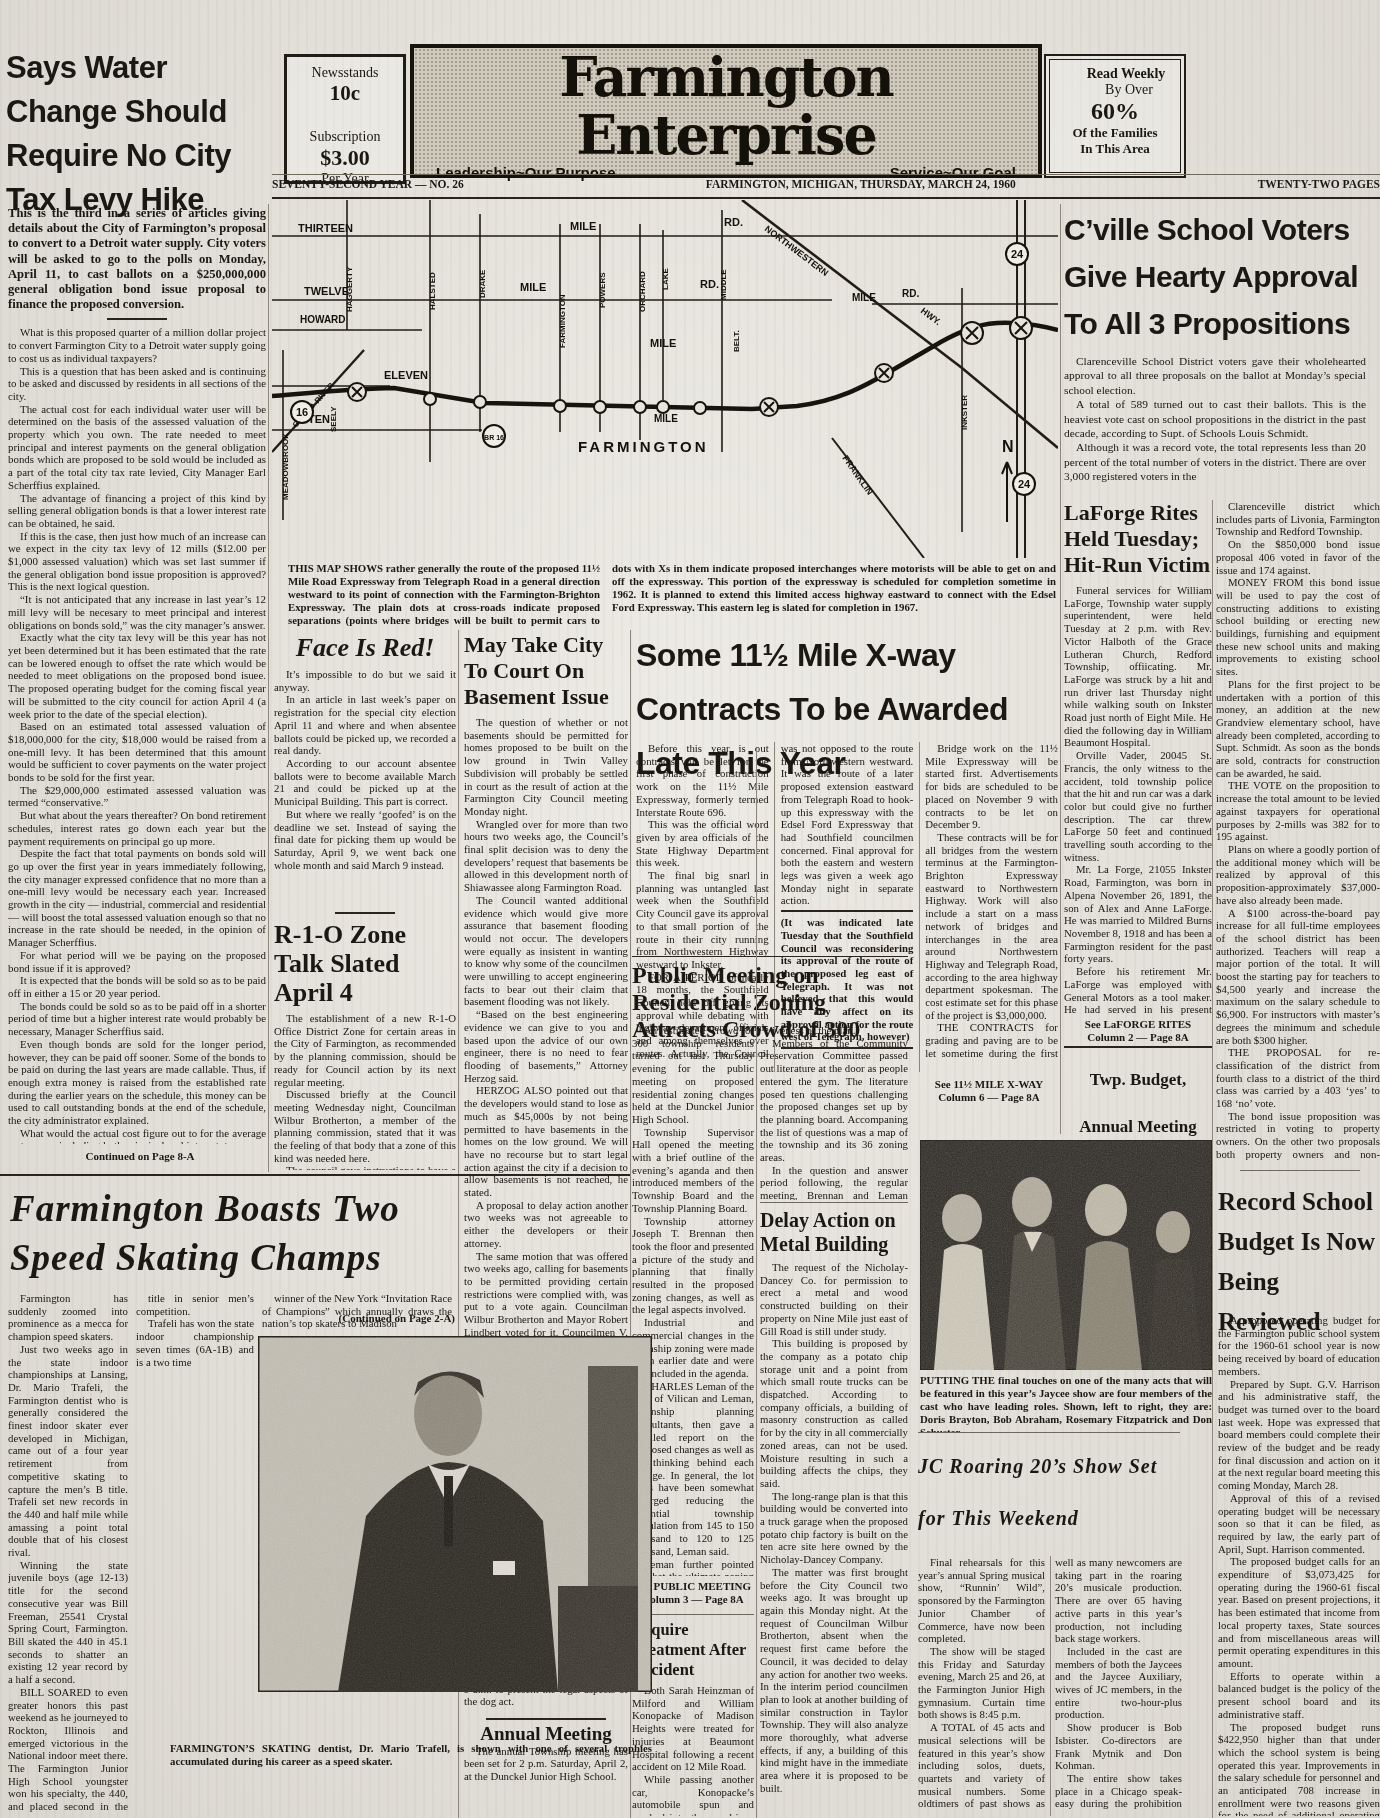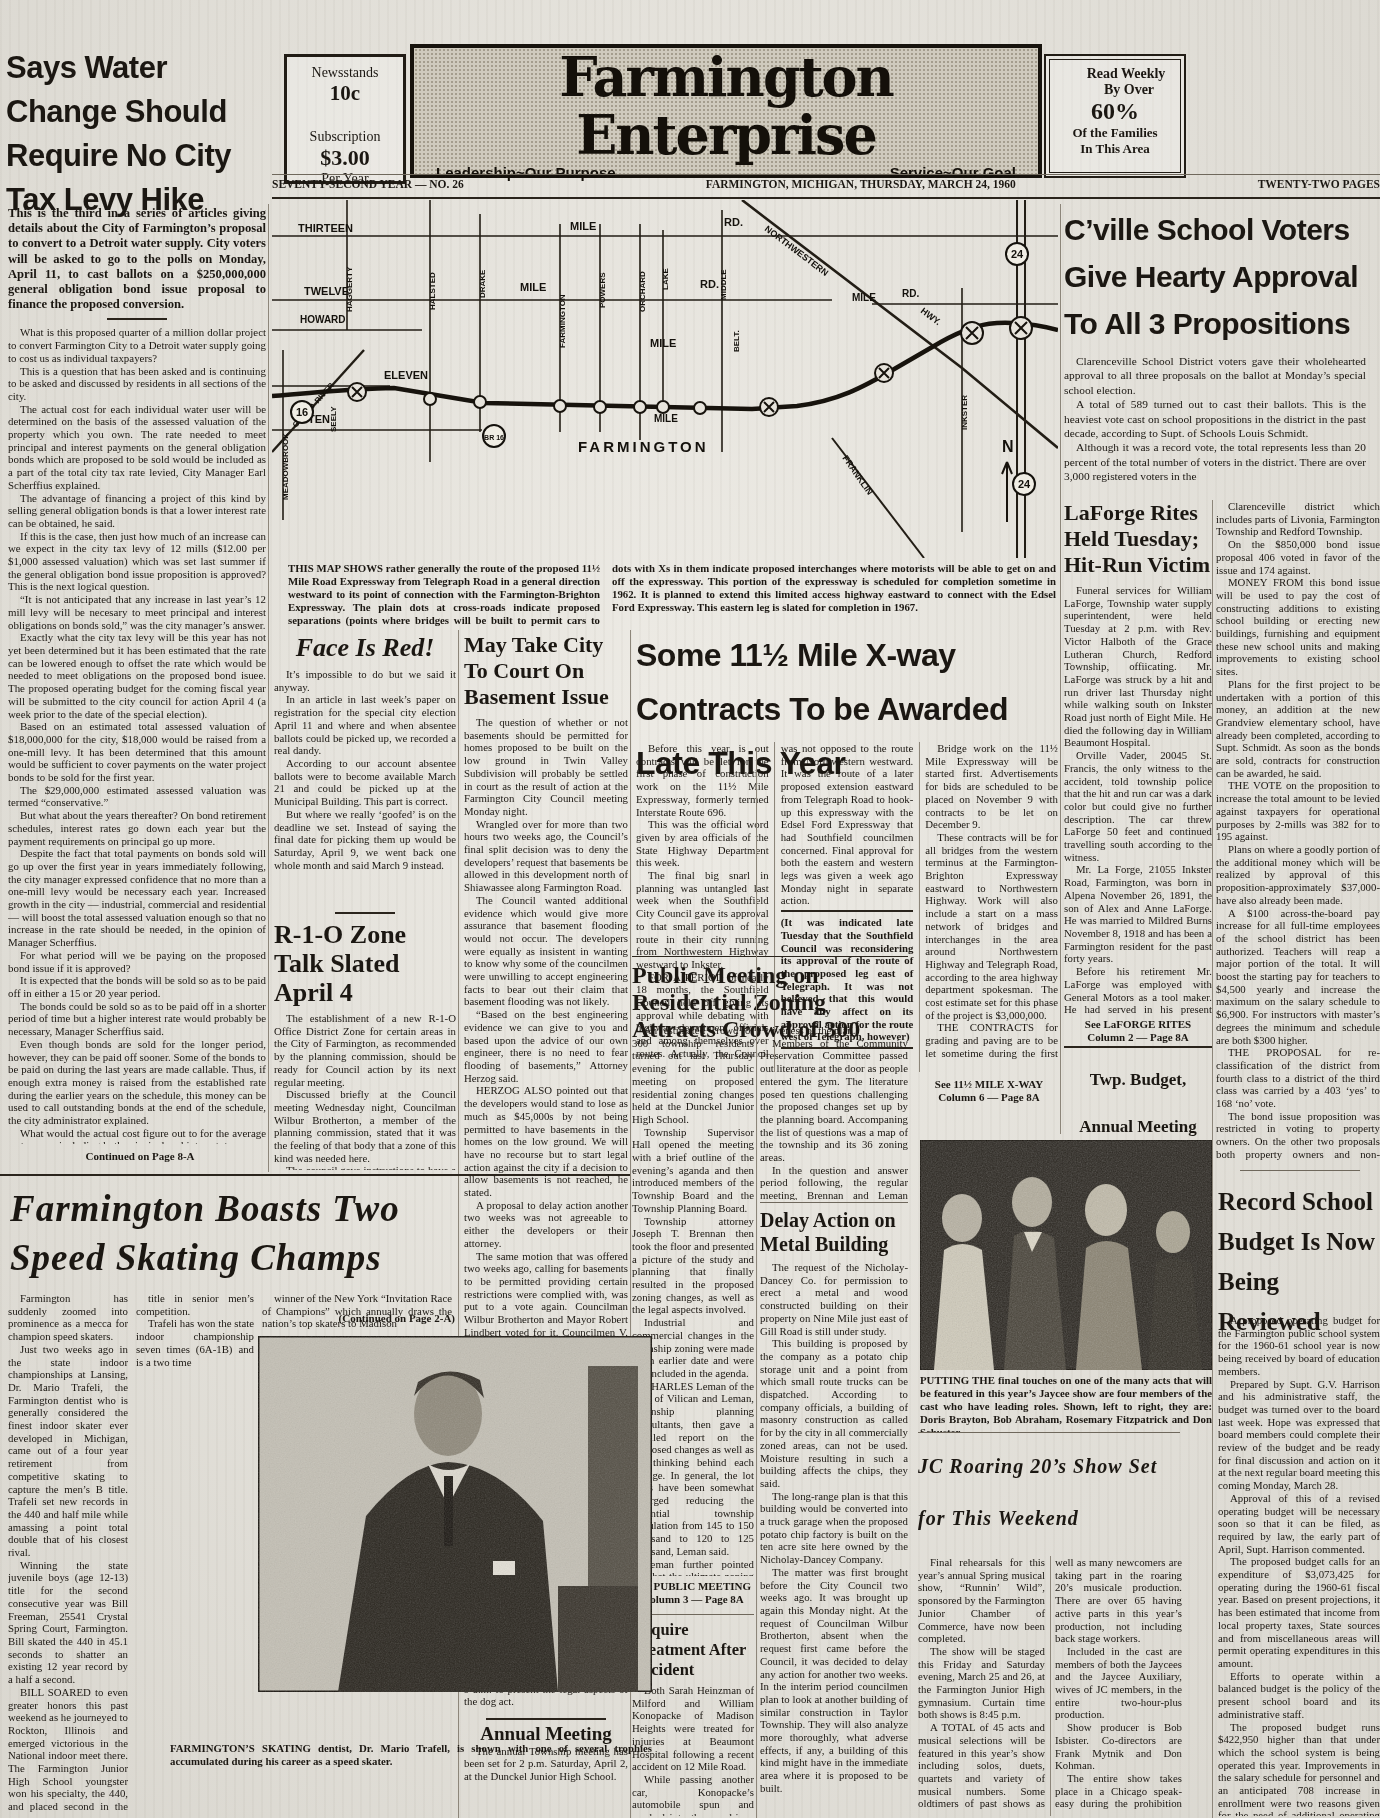--- a/index.html
+++ b/index.html
@@ -43,21 +43,21 @@
               background-color:#cfcabd;background-image:radial-gradient(#a49d8d 1px,transparent 1px);background-size:4px 4px;">
     <div style="text-align:center;font-family:'DejaVu Serif',serif;font-weight:700;font-size:54px;line-height:58px;letter-spacing:-2px;color:#14100a;">Farmington Enterprise</div>
     <div style="display:flex;justify-content:space-between;padding:0 22px;font-family:'Liberation Sans',sans-serif;font-weight:700;font-size:15px;color:#14100a;">
       <span>Leadership~Our Purpose</span>
       <span>Service~Our Goal</span>
     </div>
   </div>
 
   <div class="abs cbox" style="left:1044px;top:54px;width:138px;height:120px;border-width:2px;outline:1px solid #211c15;outline-offset:-6px;">
     <div style="font-size:14px;font-weight:700;margin-top:10px;padding-left:22px;">Read Weekly</div>
-    <div style="font-size:14px;font-weight:700;margin-left:28px;">By Over</div>
+    <div style="font-size:14px;font-weight:400;margin-left:28px;">By Over</div>
     <div style="font-size:24px;font-weight:700;">60%</div>
     <div style="font-size:13px;font-weight:700;">Of the Families</div>
     <div style="font-size:13px;font-weight:700;">In This Area</div>
   </div>
 
   <div class="hrthin" style="left:272px;top:174px;width:1108px;"></div>
   <div class="abs" style="left:272px;top:178px;width:1108px;display:flex;justify-content:space-between;font-weight:700;font-size:11.5px;">
     <span>SEVENTY-SECOND YEAR — NO. 26</span>
     <span>FARMINGTON, MICHIGAN, THURSDAY, MARCH 24, 1960</span>
     <span>TWENTY-TWO PAGES</span>

